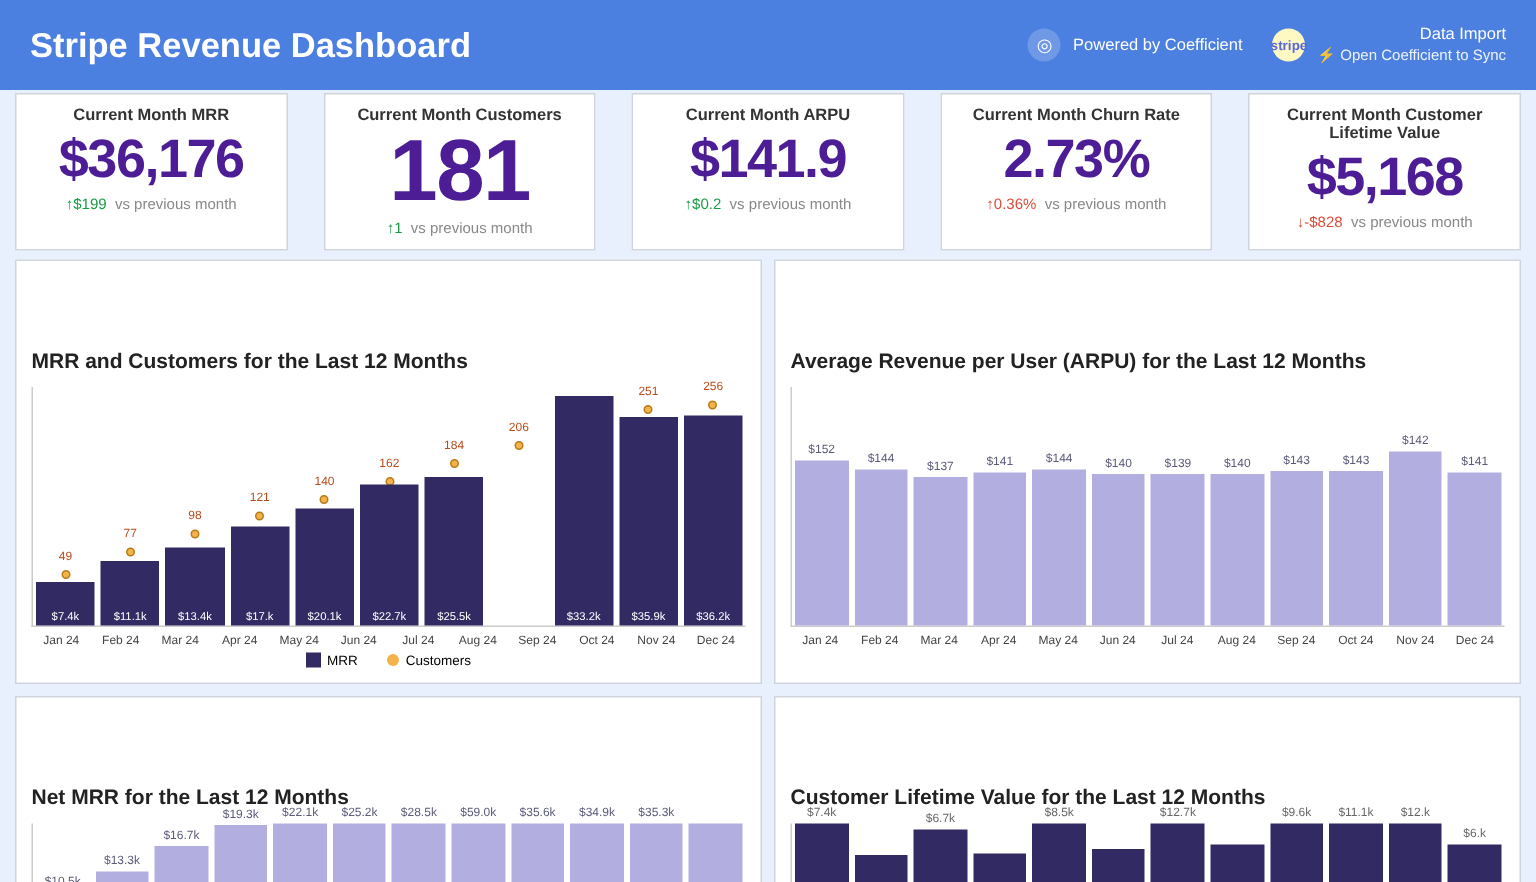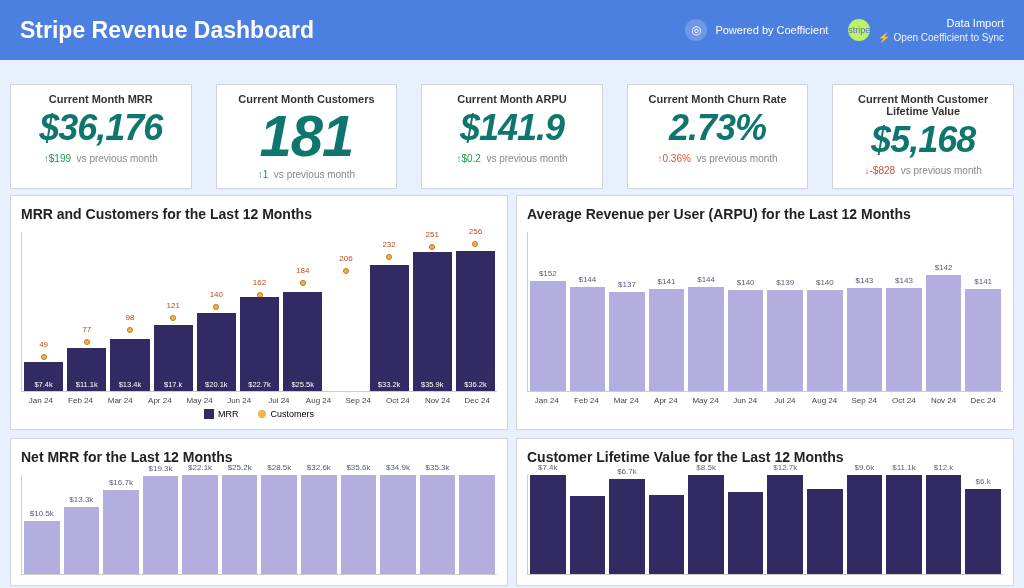--- a/index.html
+++ b/index.html
@@ -19,48 +19,48 @@
       justify-content: space-between;
       height: 60px;
     }
     .header-title { font-size: 23px; font-weight: 700; }
     .header-right { display: flex; align-items: center; gap: 20px; font-size: 11px; }
     .hr-item { display: flex; align-items: center; gap: 8px; }
     .hr-icon {
       width: 22px; height: 22px; border-radius: 50%;
       background: rgba(255,255,255,0.2); display: flex; align-items: center; justify-content: center; font-size: 12px;
     }
-    .hr-icon.stripe { background: #bef264; color: #5a67d8; font-size: 9px; font-weight: 400; border-radius: 50%; }
+    .hr-icon.stripe { background: #fef9c3; color: #5a67d8; font-size: 9px; font-weight: 700; border-radius: 50%; }
     .hr-text { line-height: 1.3; text-align: right; }
     .hr-sub { font-size: 10px; opacity: 0.9; }
     .hr-sub .bolt { color: #ffd166; }
     .kpi-row {
-      display: flex; gap: 24px; padding: 24px 10px 6px 10px; border-radius: 17px;
+      display: flex; gap: 24px; padding: 2px 10px 6px 10px; border-radius: 17px;
     }
     .kpi-card {
       flex: 1; background: #fff; border: 1px solid #d0d4dc; padding: 8px 10px;
       text-align: center;
     }
     .kpi-label { font-size: 11px; font-weight: 600; color: #333; margin-bottom: 2px; }
-    .kpi-value { font-size: 36px; font-weight: 800; color: #0f766e; letter-spacing: -1px; white-space: nowrap; font-style: italic;}
+    .kpi-value { font-size: 36px; font-weight: 800; color: #4c1d95; letter-spacing: -1px; white-space: nowrap;}
     .kpi-value.huge { font-size: 58px; line-height: 1;}
     .kpi-delta { font-size: 10px; color: #888; margin-top: 4px; }
     .kpi-delta .up { color: #1a9c46; }
     .kpi-delta .down { color: #d94d3a; }
     .charts-grid {
       display: grid;
       grid-template-columns: 1fr 1fr;
       gap: 8px;
       padding: 0 10px 10px 10px;
     }
     .chart-card {
       background: #fff; border: 1px solid #d0d4dc; padding: 10px;
       position: relative;
     }
-    .chart-title { font-size: 14px; font-weight: 700; color: #222; margin-bottom: 10px; }
+    .chart-title { font-size: 14px; font-weight: 700; color: #222; margin-bottom: 10px; margin-top: 48px; }
     .bar-chart {
       display: flex; align-items: flex-end; gap: 4px; height: 160px;
       border-left: 1px solid #ccc; border-bottom: 1px solid #ccc;
       padding: 0 2px; position: relative;
     }
     .bar-chart.short { height: 100px; }
     .bar-col {
       flex: 1; display: flex; flex-direction: column; align-items: center;
       height: 100%; justify-content: flex-end; position: relative;
     }
@@ -201,21 +201,21 @@
             <div class="bar-label-in">$25.5k</div>
           </div>
         </div>
         <div class="bar-col">
           <div class="cust-label" style="top:33.34375px">206</div>
           <div class="cust-marker" style="top:39.34375px"></div>
         </div>
         <div class="bar-col">
           <div class="cust-label" style="top:19.125px">232</div>
           <div class="cust-marker" style="top:25.125px"></div>
-          <div class="bar" style="height:126px">
+          <div class="bar" style="height:153px">
             <div class="bar-label-in">$33.2k</div>
           </div>
         </div>
         <div class="bar-col">
           <div class="cust-label" style="top:8.734375px">251</div>
           <div class="cust-marker" style="top:14.734375px"></div>
           <div class="bar" style="height:138.83977900552483px">
             <div class="bar-label-in">$35.9k</div>
           </div>
         </div>
@@ -366,21 +366,21 @@
             <div class="bar-label-top">$25.2k</div>
           </div>
         </div>
         <div class="bar-col">
           <div class="bar light" style="height:144.1011235955056px">
             <div class="bar-label-top">$28.5k</div>
           </div>
         </div>
         <div class="bar-col">
           <div class="bar light" style="height:164.8314606741573px">
-            <div class="bar-label-top">$32.6k</div>
+            <div class="bar-label-top">$59.0k</div>
           </div>
         </div>
         <div class="bar-col">
           <div class="bar light" style="height:180px">
             <div class="bar-label-top">$35.6k</div>
           </div>
         </div>
         <div class="bar-col">
           <div class="bar light" style="height:176.46067415730334px">
             <div class="bar-label-top">$34.9k</div>

